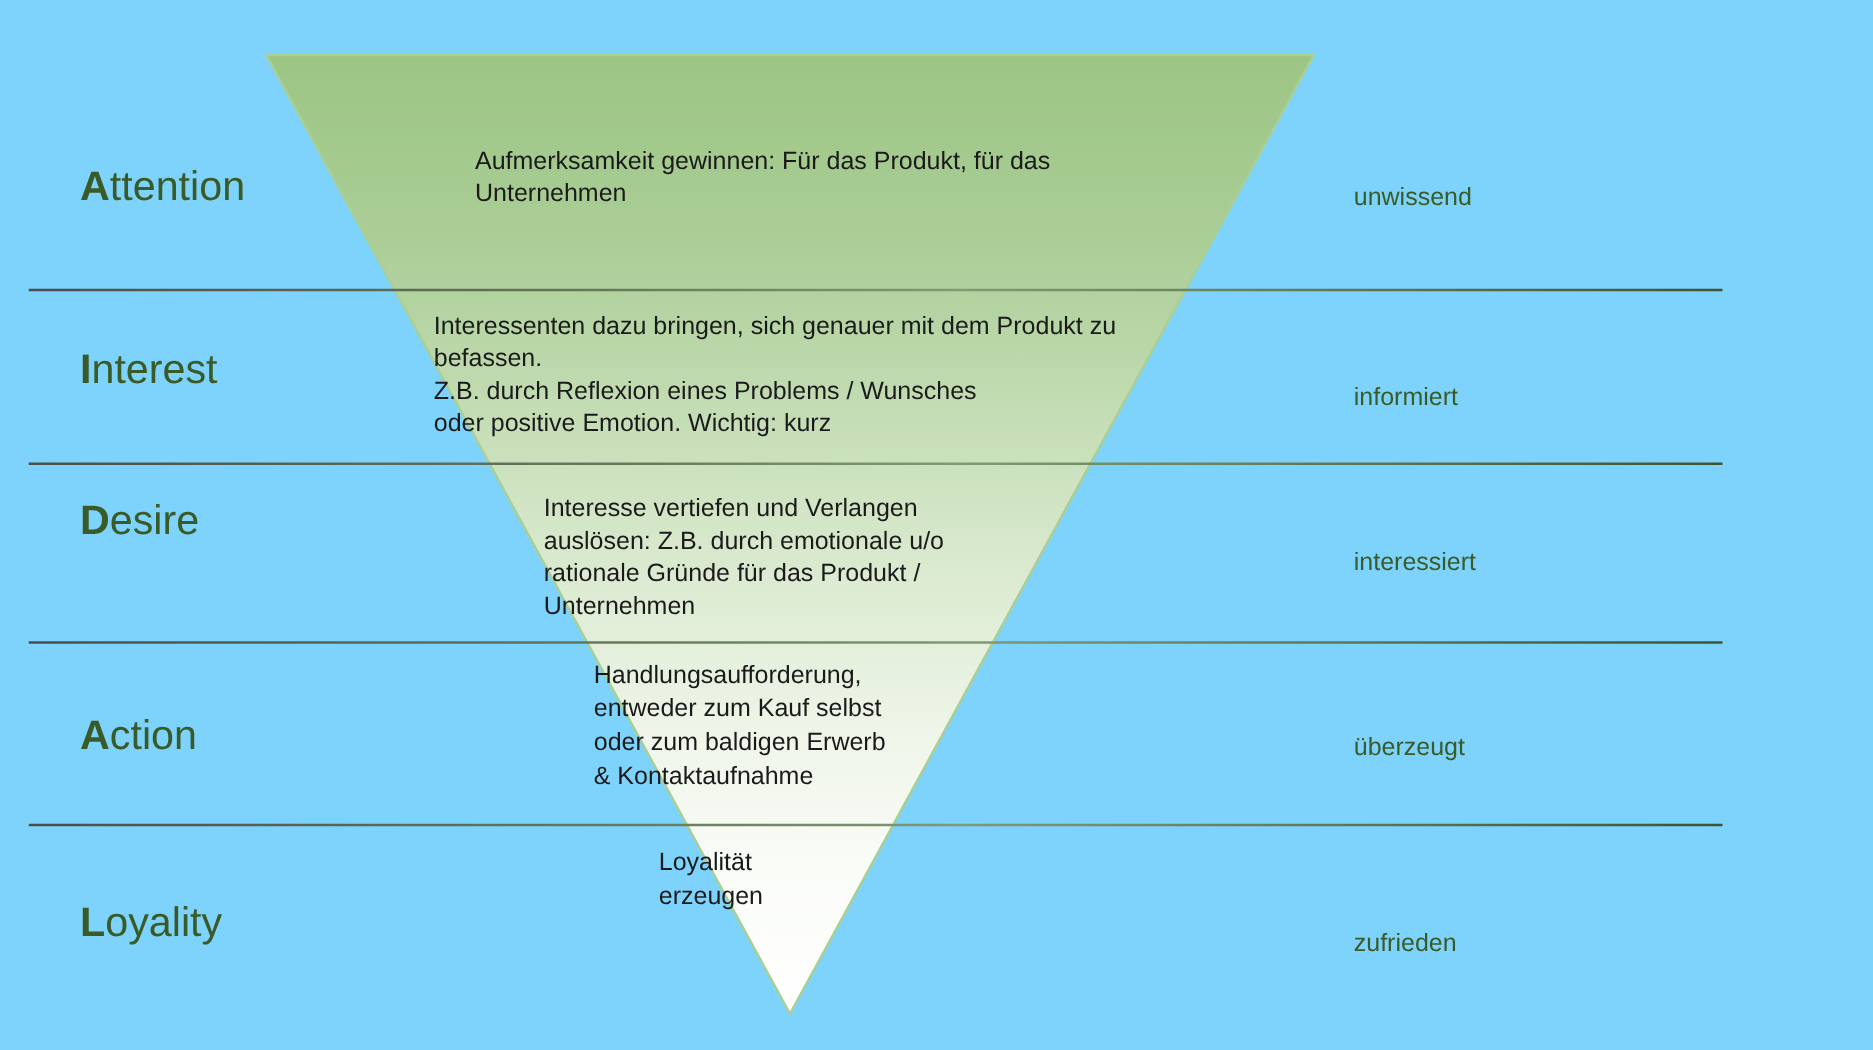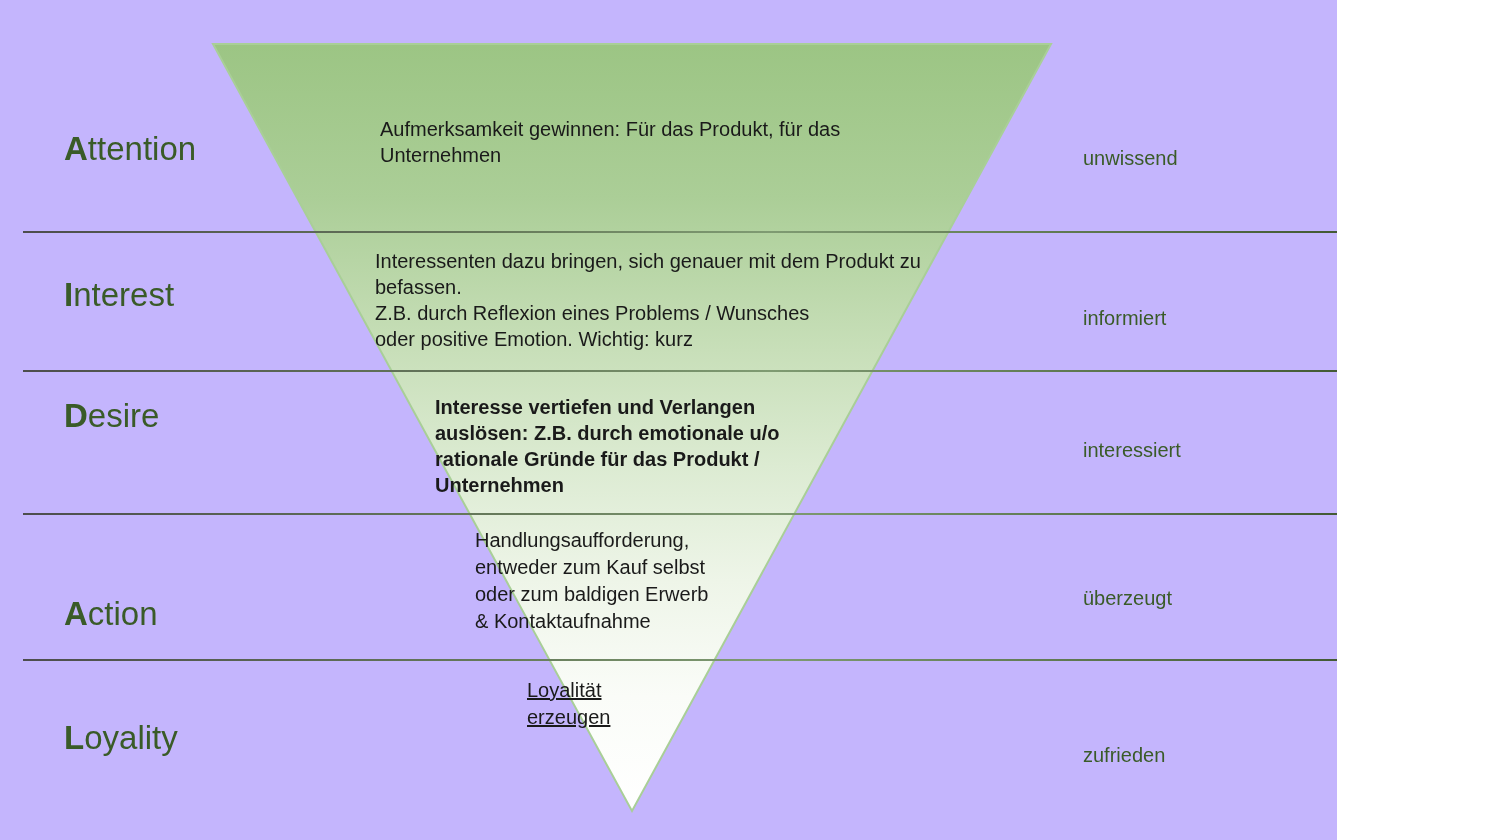--- a/index.html
+++ b/index.html
@@ -3,23 +3,23 @@
 <meta charset="utf-8">
 <style>
   html, body {
     margin: 0;
     padding: 0;
     background: #ffffff;
     font-family: "Liberation Sans", sans-serif;
   }
   .canvas {
     position: relative;
-    width: 1337px;
+    width: 1498px;
     height: 840px;
-    background: #c4b5fd;
+    background: #7dd3fc;
     overflow: hidden;
   }
 
   
   .triangle-svg {
     position: absolute;
     left: 0; top: 0;
     width: 1498px;
     height: 840px;
     z-index: 1;
@@ -46,37 +46,37 @@
     z-index: 3;
     font-size: 33px;
     line-height: 1.1;
     color: #3a5b28;
     white-space: nowrap;
   }
   .stage-label .initial { font-weight: bold; }
   .stage-label.s0 { top: 131px; }
   .stage-label.s1 { top: 277px; }
   .stage-label.s2 { top: 398px; }
-  .stage-label.s3 { top: 570px; margin-top: 26px; }
+  .stage-label.s3 { top: 570px; }
   .stage-label.s4 { top: 720px; }
 
   
   .description {
     position: absolute;
     z-index: 3;
     color: #1a1a1a;
     font-size: 20px;
     line-height: 26px;
     white-space: pre-line;
   }
   .description.t0 { top: 116px; left: 380px; width: 560px; }
-  .description.t1 { top: 248px; left: 375px; width: 620px; }
-  .description.t2 { top: 394px; left: 435px; width: 420px; font-weight: bold; }
+  .description.t1 { top: 248px; left: 347px; width: 620px; }
+  .description.t2 { top: 394px; left: 435px; width: 420px; }
   .description.t3 { top: 527px; left: 475px; width: 340px; line-height: 27px; }
-  .description.t4 { top: 677px; left: 527px; width: 200px; line-height: 27px; text-decoration: underline; }
+  .description.t4 { top: 677px; left: 527px; width: 200px; line-height: 27px; }
 
   
   .state-label {
     position: absolute;
     left: 1083px;
     z-index: 3;
     font-size: 20px;
     line-height: 1.1;
     color: #3a5b28;
     white-space: nowrap;

